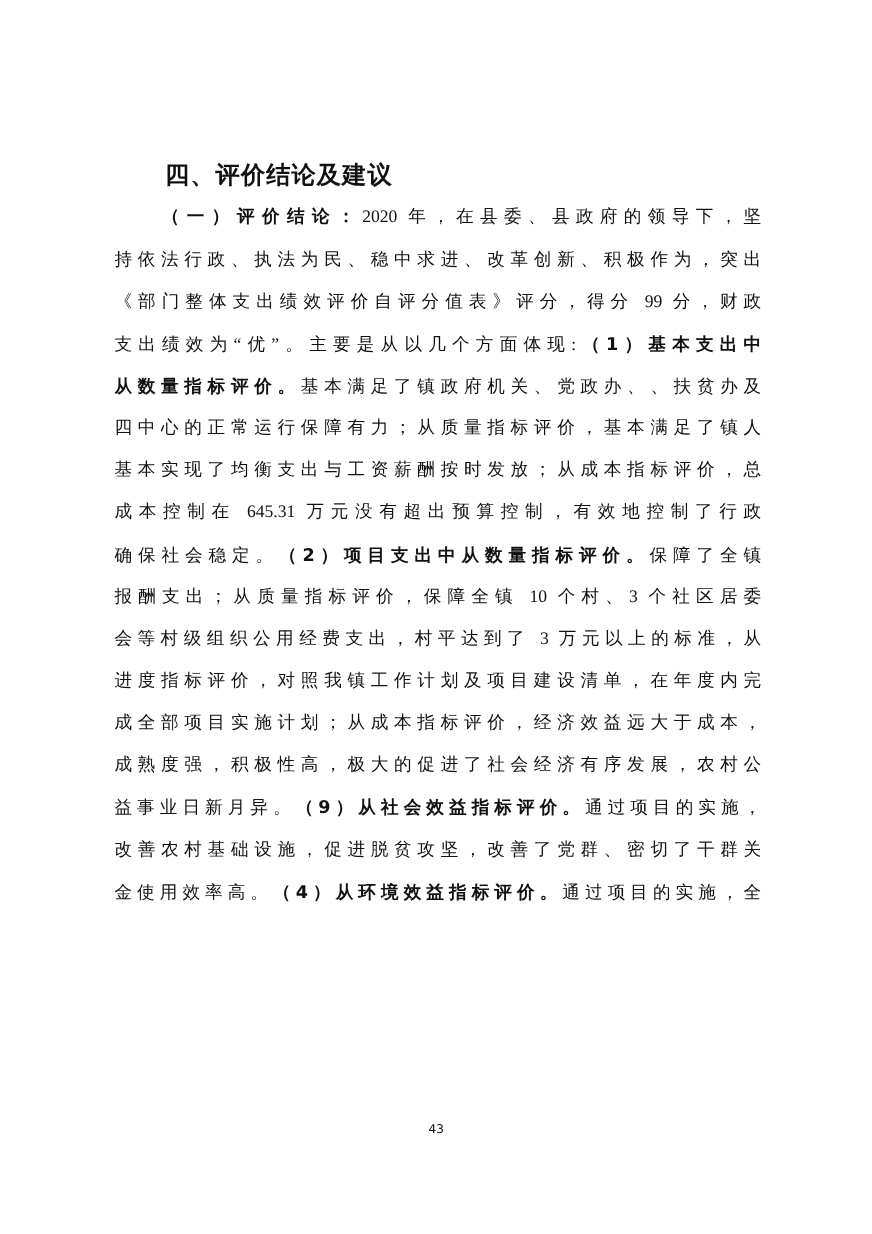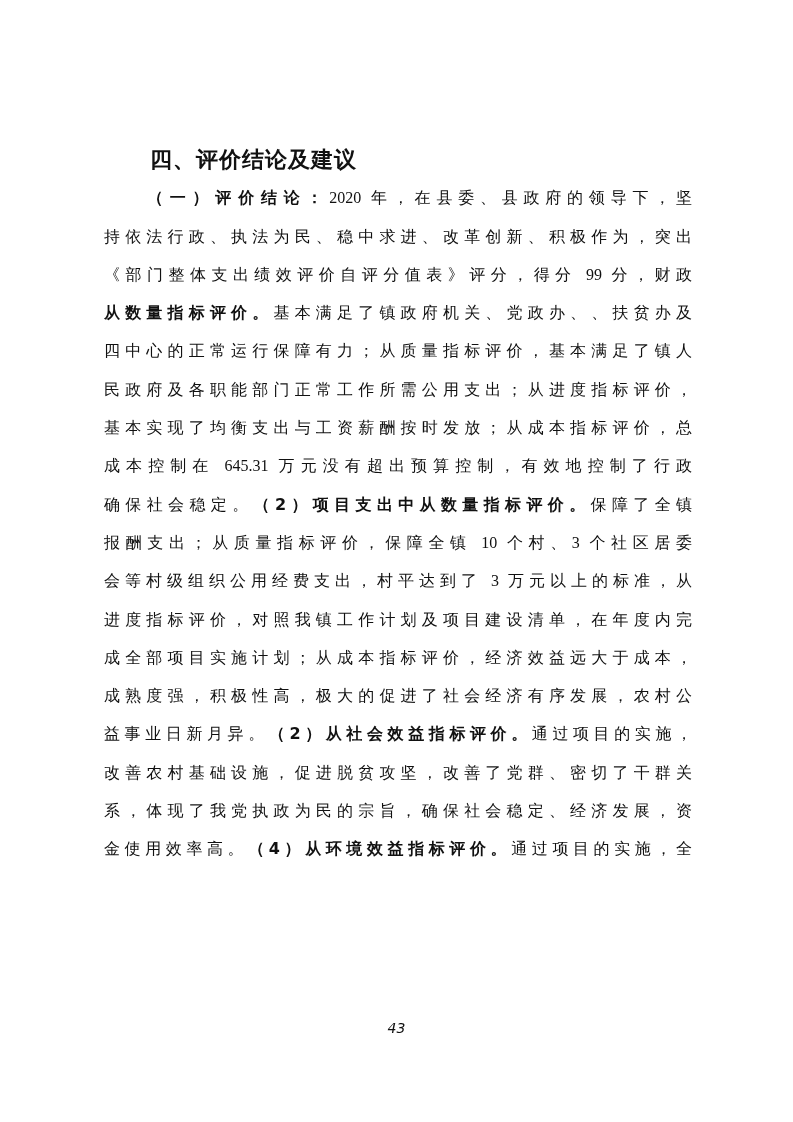--- a/index.html
+++ b/index.html
@@ -54,46 +54,44 @@
     font-weight: 700;
     letter-spacing: 1px;
   }
   .page-footer {
     position: absolute;
     left: 0;
     right: 0;
     top: 1020px;
     text-align: center;
     font-family: "DejaVu Sans", "Liberation Sans", sans-serif;
-    font-size: 14px;
+    font-size: 11px;
     color: #111111;
-    font-style: italic;
   }
 </style>
 </head>
 <body>
 
 <div class="page">
   <div class="text-block">
     <div class="doc-heading">四、评价结论及建议</div>
     <div id="lines-container">
         <div class="doc-line indent"><span class="seg-boldkai">（一）评价结论：</span><span class="seg-normal">2020 年，在县委、县政府的领导下，坚</span></div>
         <div class="doc-line"><span class="seg-normal">持依法行政、执法为民、稳中求进、改革创新、积极作为，突出</span></div>
         <div class="doc-line"><span class="seg-normal">《部门整体支出绩效评价自评分值表》评分，得分 99 分，财政</span></div>
+        <div class="doc-line"><span class="seg-normal">支出绩效为“优”。主要是从以几个方面体现:</span><span class="seg-bold">（1）基本支出中</span></div>
         <div class="doc-line"><span class="seg-bold">从数量指标评价。</span><span class="seg-normal">基本满足了镇政府机关、党政办、、扶贫办及</span></div>
         <div class="doc-line"><span class="seg-normal">四中心的正常运行保障有力；从质量指标评价，基本满足了镇人</span></div>
-        <div class="doc-line"><span class="seg-normal">民政府及各职能部门正常工作所需公用支出；从进度指标评价，</span></div>
         <div class="doc-line"><span class="seg-normal">基本实现了均衡支出与工资薪酬按时发放；从成本指标评价，总</span></div>
         <div class="doc-line"><span class="seg-normal">成本控制在 645.31 万元没有超出预算控制，有效地控制了行政</span></div>
         <div class="doc-line"><span class="seg-normal">确保社会稳定。</span><span class="seg-bold">（2）项目支出中从数量指标评价。</span><span class="seg-normal">保障了全镇</span></div>
         <div class="doc-line"><span class="seg-normal">报酬支出；从质量指标评价，保障全镇 10 个村、3 个社区居委</span></div>
         <div class="doc-line"><span class="seg-normal">会等村级组织公用经费支出，村平达到了 3 万元以上的标准，从</span></div>
         <div class="doc-line"><span class="seg-normal">进度指标评价，对照我镇工作计划及项目建设清单，在年度内完</span></div>
         <div class="doc-line"><span class="seg-normal">成全部项目实施计划；从成本指标评价，经济效益远大于成本，</span></div>
         <div class="doc-line"><span class="seg-normal">成熟度强，积极性高，极大的促进了社会经济有序发展，农村公</span></div>
-        <div class="doc-line"><span class="seg-normal">益事业日新月异。</span><span class="seg-bold">（2）从社会效益指标评价。</span><span class="seg-normal">通过项目的实施，</span></div>
+        <div class="doc-line"><span class="seg-normal">益事业日新月异。</span><span class="seg-bold">（9）从社会效益指标评价。</span><span class="seg-normal">通过项目的实施，</span></div>
         <div class="doc-line"><span class="seg-normal">改善农村基础设施，促进脱贫攻坚，改善了党群、密切了干群关</span></div>
-        <div class="doc-line"><span class="seg-normal">系，体现了我党执政为民的宗旨，确保社会稳定、经济发展，资</span></div>
         <div class="doc-line"><span class="seg-normal">金使用效率高。</span><span class="seg-bold">（4）从环境效益指标评价。</span><span class="seg-normal">通过项目的实施，全</span></div>
       </div>
   </div>
   <div class="page-footer">43</div>
 </div>
 
 </body></html>

